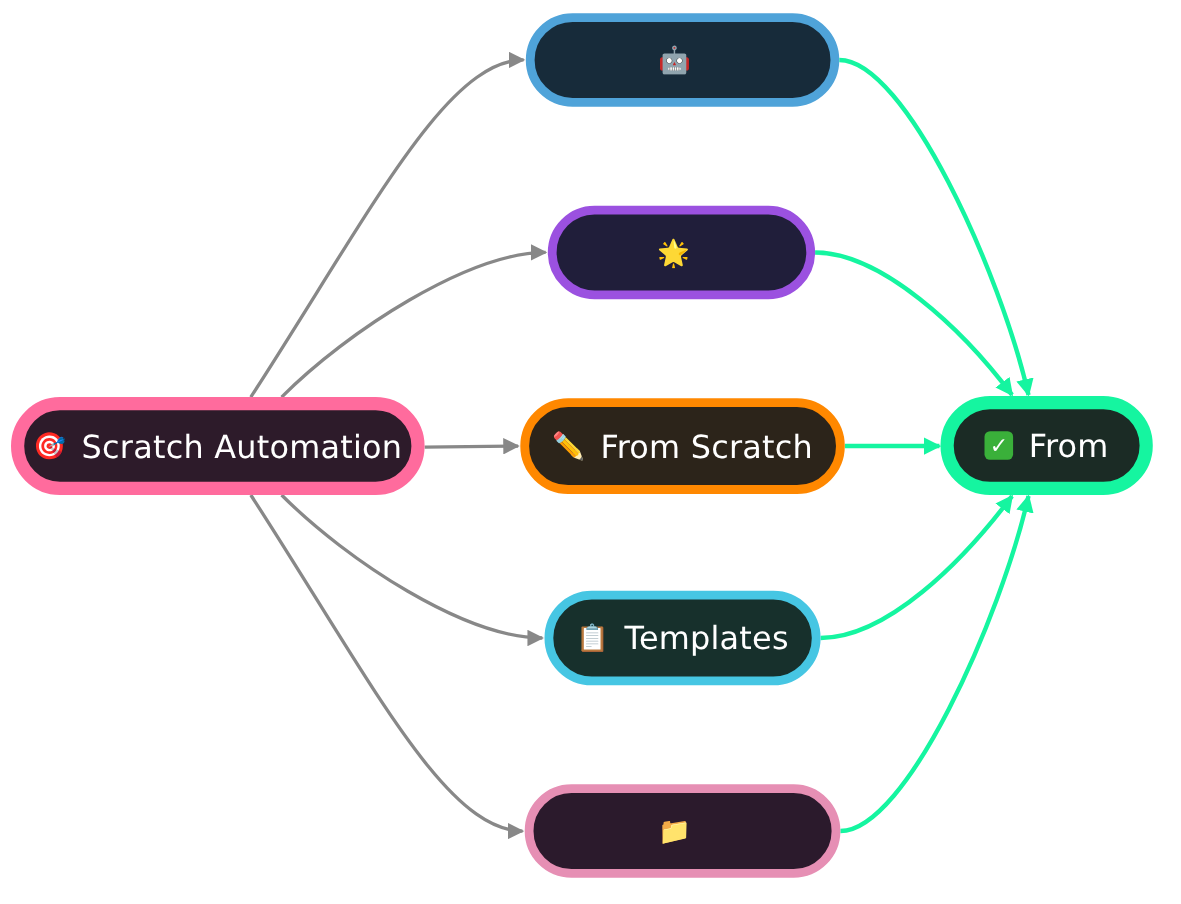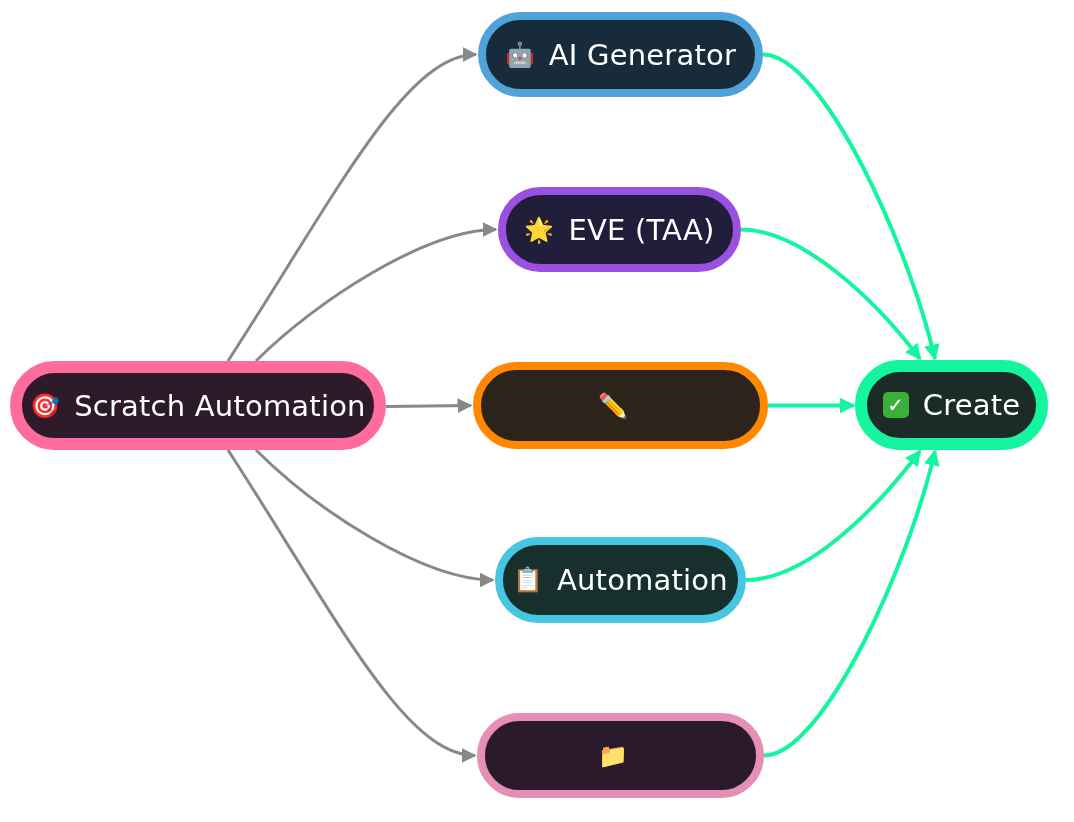--- a/index.html
+++ b/index.html
@@ -51,32 +51,31 @@
       <path d="M764,755.5 C824,755.5 910,561 935,451" fill="none" stroke="#15f5a0" stroke-width="4" marker-end="url(#arrow-green)"></path>
     </g>
 </svg>
 
 <div class="node" id="n-create" style="border-color: rgb(255, 107, 157); background: rgb(45, 27, 42);">
   <span class="emoji">🎯</span>
   <span class="label">Scratch Automation</span>
 </div>
 <div class="node" id="n-ai" style="border-color: rgb(79, 163, 217); background: rgb(23, 43, 58);">
   <span class="emoji">🤖</span>
-  <span class="label">AI Generator</span>
 </div>
 <div class="node" id="n-eve" style="border-color: rgb(155, 81, 224); background: rgb(32, 30, 58);">
   <span class="emoji">🌟</span>
-  <span class="label">EVE (TAA)</span>
 </div>
 <div class="node" id="n-scratch" style="border-color: rgb(255, 136, 0); background: rgb(44, 36, 26);">
   <span class="emoji">✏️</span>
+  <span class="label">From Scratch</span>
 </div>
 <div class="node" id="n-templates" style="border-color: rgb(70, 198, 227); background: rgb(23, 48, 44);">
   <span class="emoji">📋</span>
-  <span class="label">Automation</span>
+  <span class="label">Templates</span>
 </div>
 <div class="node" id="n-project" style="border-color: rgb(230, 143, 180); background: rgb(43, 26, 44);">
   <span class="emoji">📁</span>
 </div>
 <div class="node" id="n-ready" style="border-color: rgb(21, 245, 160); background: rgb(27, 43, 37);">
   <span class="check-box">✓</span>
-  <span class="label">Create</span>
+  <span class="label">From</span>
 </div>
 
 </body></html>

